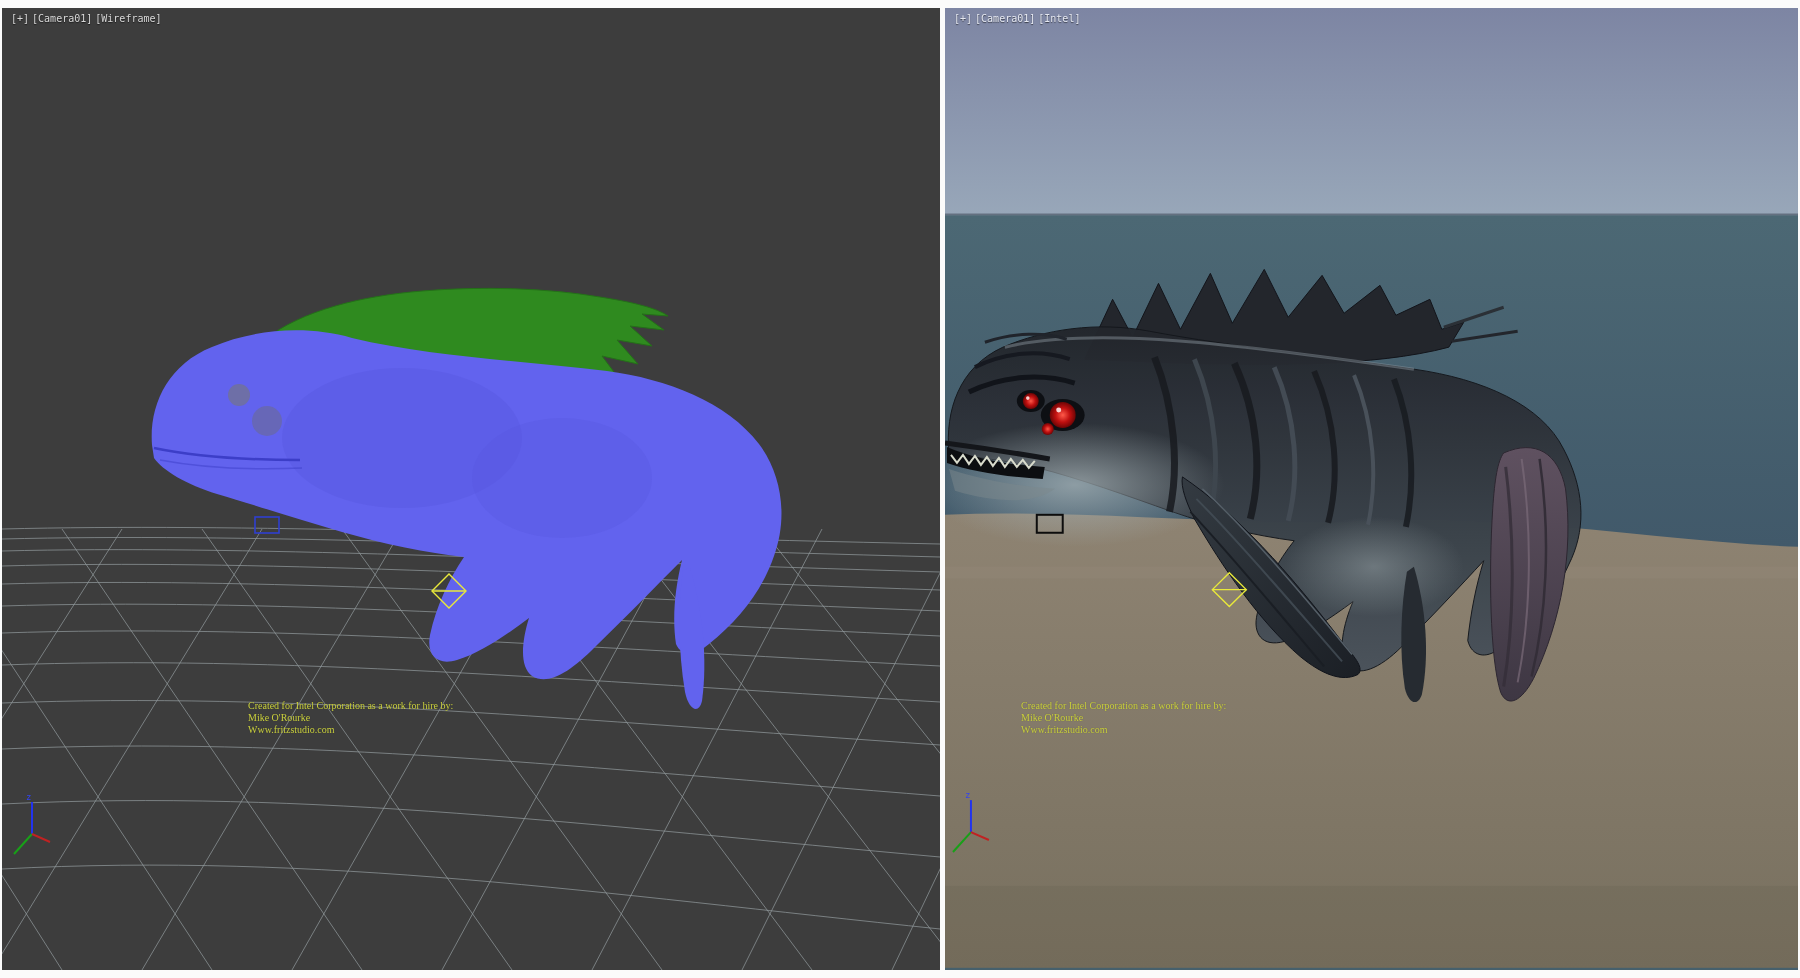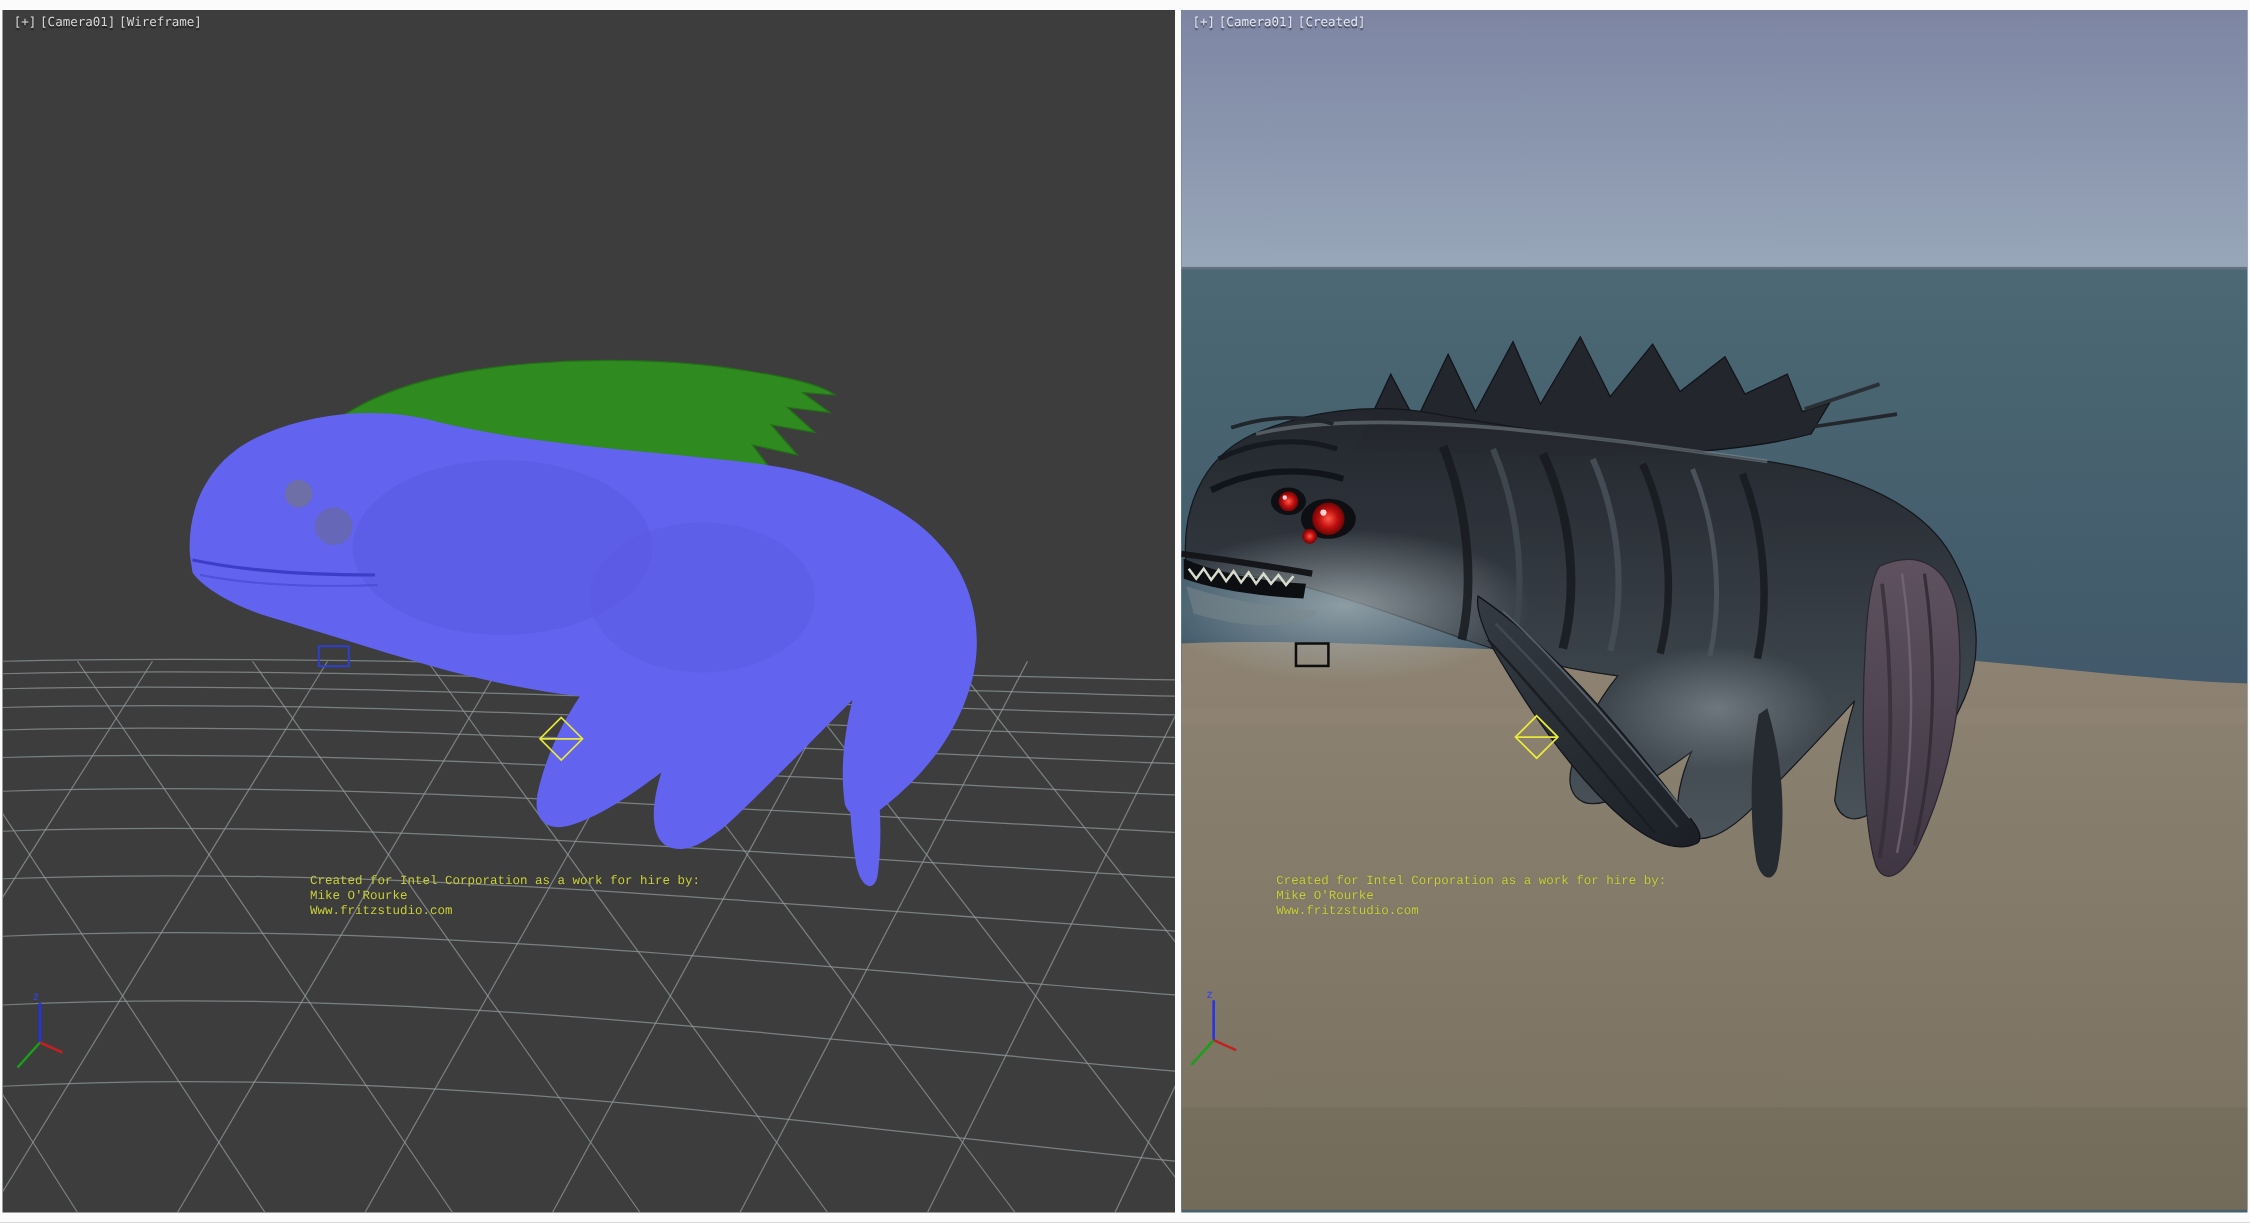--- a/index.html
+++ b/index.html
@@ -11,21 +11,21 @@
   .viewport.left{width:938px;background:var(--left-background,#3d3d3d)}
   .viewport.right{width:853px;background:#46606c}
   svg.canvas{position:absolute;inset:0;display:block}
   .vp-label{position:absolute;top:5px;left:8px;z-index:6;display:flex;gap:1px;
     font-family:"DejaVu Sans Mono",monospace;font-size:10px;line-height:12px;
     color:#d8d8d8;text-shadow:0 1px 1px rgba(0,0,0,.55);cursor:pointer;user-select:none}
   .viewport.right .vp-label{color:#e6e9f2}
   .vp-label span{padding:0 1px}
   .watermark{position:absolute;z-index:5;font-size:10px;line-height:1.18;
     color:var(--watermark-yellow,#c9cf3f);text-shadow:0 0 1px rgba(40,40,0,.35);
-    font-family:Liberation Mono, monospace;white-space:nowrap}
+    font-family:Liberation Serif, serif;white-space:nowrap}
   .viewport.left  .watermark{left:246px;top:692px}
   .viewport.right .watermark{left:76px;top:692px}
   .gl{stroke:var(--grid-line,#929a9c);stroke-width:1;fill:none;opacity:.72}
   .fishL{fill:var(--fish-wireframe-blue,#6263ee)}
   .finG{fill:var(--fin-green,#2f8a1f);stroke:#247018;stroke-width:1}
   .gizY{fill:none;stroke:var(--gizmo-yellow,#e9e93a);stroke-width:1.4}
   .selB{fill:none;stroke:var(--selection-rect-blue,#2f3fd0);stroke-width:1.6}
   .selK{fill:none;stroke:#0d0d0d;stroke-width:2}
   .axz{font-family:"DejaVu Sans Mono",monospace;font-size:9px}
 </style>
@@ -118,21 +118,21 @@
       <div>Created for Intel Corporation as a work for hire by:</div>
       <div>Mike O'Rourke</div>
       <div>Www.fritzstudio.com</div>
     </div>
   </div>
 
   <div class="viewport right">
     <div class="vp-label">
       <span>[+]</span>
       <span>[Camera01]</span>
-      <span>[Created]</span>
+      <span>[Intel]</span>
     </div>
 
     <svg class="canvas" viewBox="0 0 855 962">
       <defs>
         <linearGradient id="skyGrad" x1="0" y1="0" x2="0" y2="1">
           <stop offset="0" style="stop-color:var(--sky-top,#7d85a3)"></stop>
           <stop offset="1" style="stop-color:var(--sky-horizon,#98a7b9)"></stop>
         </linearGradient>
         <linearGradient id="seaGrad" x1="0" y1="0" x2="0" y2="1">
           <stop offset="0" stop-color="#4c6874"></stop>

